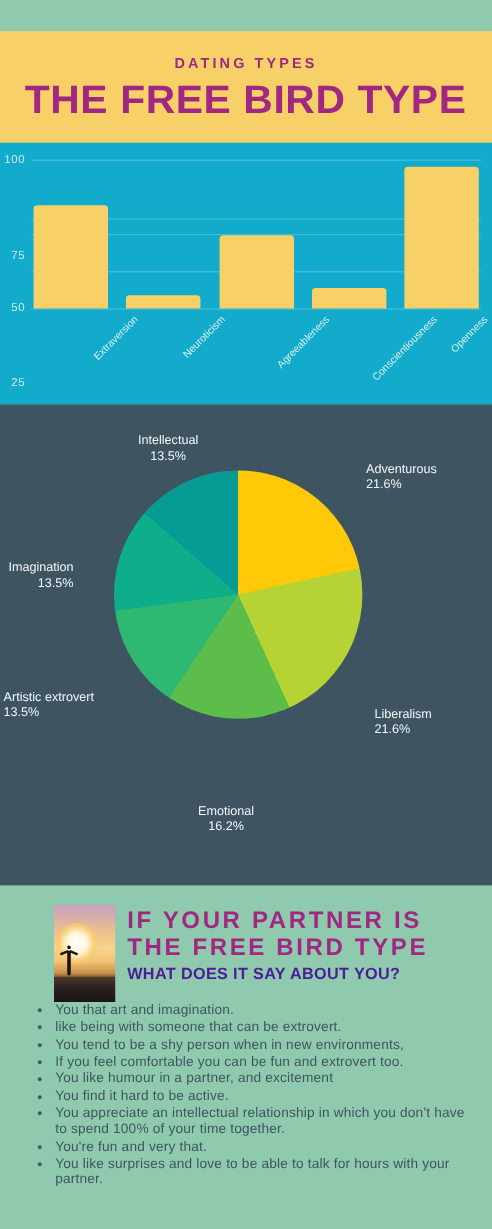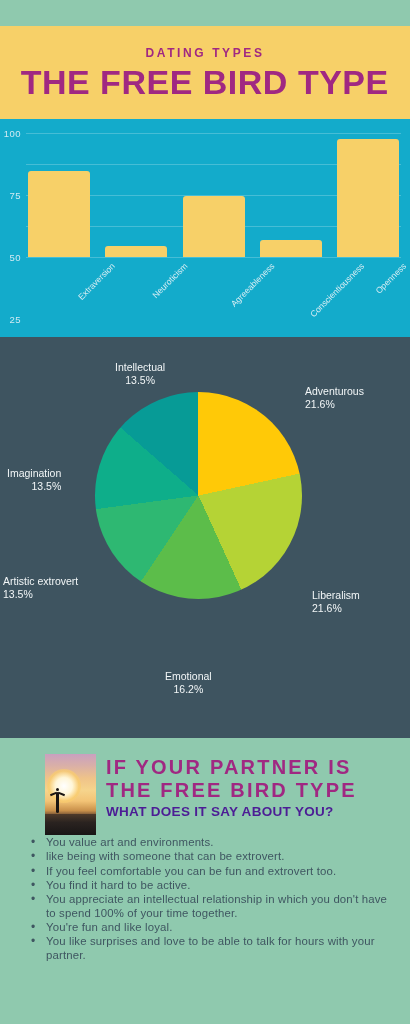--- a/index.html
+++ b/index.html
@@ -165,21 +165,21 @@
       <div id="gridlines">
           <div class="gridline" style="top: 124px;">
             <div class="ytick" style="top: 124px;">0</div>
           </div>
           <div class="gridline" style="top: 93px;">
             <div class="ytick" style="top: 93px;">25</div>
           </div>
           <div class="gridline" style="top: 62px;">
             <div class="ytick" style="top: 62px;">50</div>
           </div>
-          <div class="gridline" style="top: 31px;">
+          <div class="gridline" style="top: 49px;">
             <div class="ytick" style="top: 31px;">75</div>
           </div>
           <div class="gridline" style="top: 0px;">
             <div class="ytick" style="top: 0px; text-align: center;">100</div>
           </div>
         </div>
       <div class="bars" id="bars">
           <div class="bar-col">
             <div class="bar" style="height: 85.56px; background: rgb(247, 208, 104);"></div>
           </div>
@@ -230,24 +230,26 @@
           <div class="arm-r"></div>
         </div>
       </div>
       <div class="partner-title">
         <div>IF YOUR PARTNER IS</div>
         <div>THE FREE BIRD TYPE</div>
       </div>
       <div class="partner-sub">WHAT DOES IT SAY ABOUT YOU?</div>
     </div>
     <div class="bullets" id="bullets">
-        <div class="bullet">You value art and environments.</div>
+        <div class="bullet">You that art and imagination.</div>
         <div class="bullet">like being with someone that can be extrovert.</div>
+        <div class="bullet">You tend to be a shy person when in new environments,</div>
         <div class="bullet">If you feel comfortable you can be fun and extrovert too.</div>
+        <div class="bullet">You like humour in a partner, and excitement</div>
         <div class="bullet">You find it hard to be active.</div>
         <div class="bullet">You appreciate an intellectual relationship in which you don't have to spend 100% of your time together.</div>
-        <div class="bullet">You're fun and like loyal.</div>
+        <div class="bullet">You're fun and very that.</div>
         <div class="bullet">You like surprises and love to be able to talk for hours with your partner.</div>
       </div>
     <div class="footer-note">best dating sites</div>
   </div>
 
 </div>
 
 </body></html>

